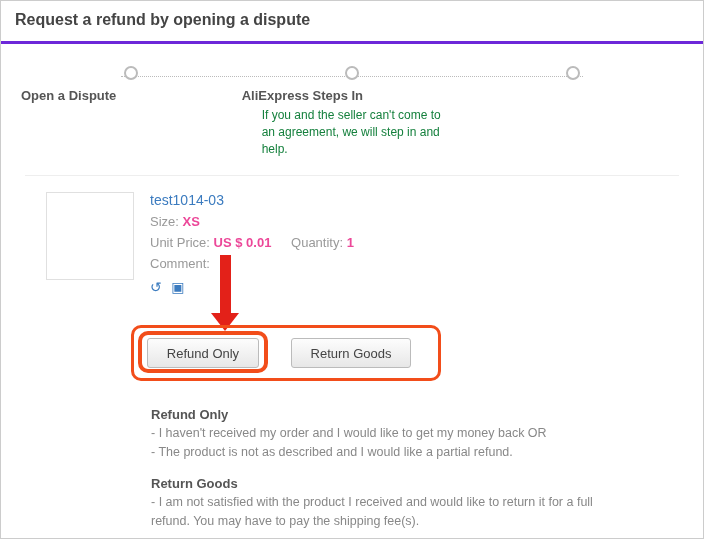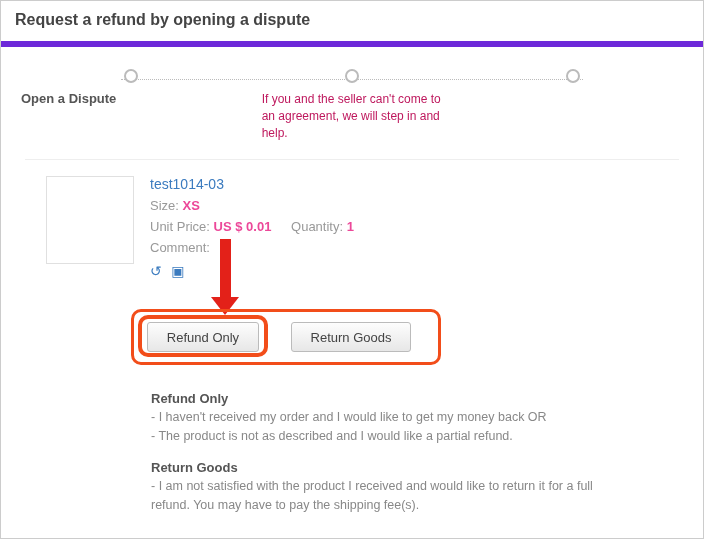--- a/index.html
+++ b/index.html
@@ -14,21 +14,21 @@
       height: 541px;
       overflow: hidden;
     }
     .panel {
       border: 1px solid #ccc;
       width: 704px;
       height: 539px;
       background: #fff;
     }
     .panel-header {
-      border-bottom: 6px solid #6d28d9;
+      border-bottom: 3px solid #6d28d9;
       padding: 10px 14px 12px 14px;
     }
     .panel-title {
       font-size: 16px;
       font-weight: bold;
       color: #444;
     }
     .steps {
       padding: 22px 20px 0 20px;
       position: relative;
@@ -61,21 +61,21 @@
       border-radius: 50%;
       margin: 0 auto 8px auto;
     }
     .step-label {
       font-size: 13px;
       font-weight: bold;
       color: #555;
     }
     .step-sublabel {
       font-size: 12px;
-      color: #be185d;
+      color: #15803d;
       margin-top: 4px;
       padding: 0 20px;
       line-height: 1.4;
     }
     .divider {
       border: none;
       border-top: 1px solid #eee;
       margin: 14px 24px 0 24px;
     }
     .product-row {
@@ -207,20 +207,21 @@
 
   <div class="steps">
     <div class="steps-line"></div>
     <div class="steps-row">
       <div class="step">
         <div class="step-circle"></div>
         <div class="step-label">Open a Dispute</div>
       </div>
       <div class="step">
         <div class="step-circle"></div>
+        <div class="step-label">AliExpress Steps In</div>
         <div class="step-sublabel">If you and the seller can't come to an agreement, we will step in and help.</div>
       </div>
       <div class="step">
         <div class="step-circle"></div>
       </div>
     </div>
   </div>
 
   <hr class="divider">
 

